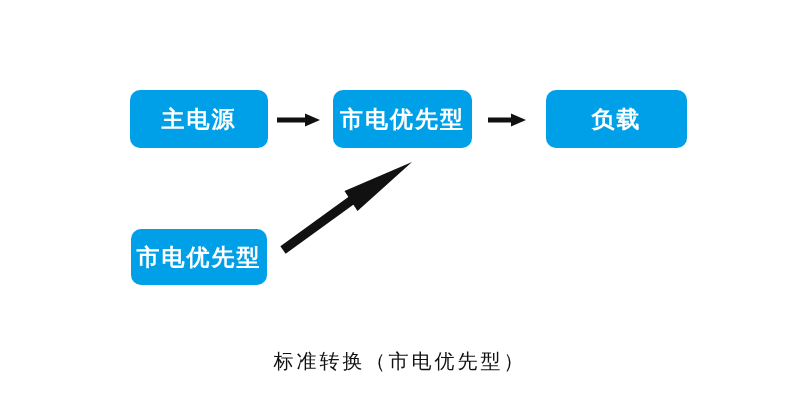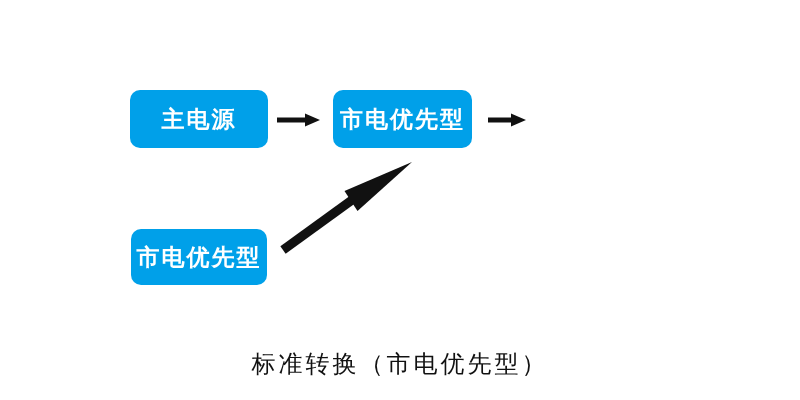--- a/index.html
+++ b/index.html
@@ -40,39 +40,42 @@
     width: 800px;
     height: 400px;
     pointer-events: none;
   }
   .caption {
     position: absolute;
     left: 0;
     top: 348px;
     width: 800px;
     text-align: center;
-    font-size: 24px;
+    font-size: 20px;
     font-weight: 400;
     color: #111111;
     letter-spacing: 3px;
   }
 </style>
 </head>
 <body>
 
 <div class="canvas">
 
   <div class="node node-main">
     <span>主电源</span>
   </div>
 
   <div class="node node-sync">
     <span>市电优先型</span>
   </div>
 
+  <div class="node node-load">
+    <span>负载</span>
+  </div>
 
   <div class="node node-backup">
     <span>市电优先型</span>
   </div>
 
   <svg class="arrow-layer" viewBox="0 0 800 400" xmlns="http://www.w3.org/2000/svg">
 
     <g>
       <line x1="277" y1="120" x2="306" y2="120" stroke-width="5" stroke="#111111"></line>
       <polygon points="305,113.5 305,126.5 320,120" fill="#111111"></polygon>

